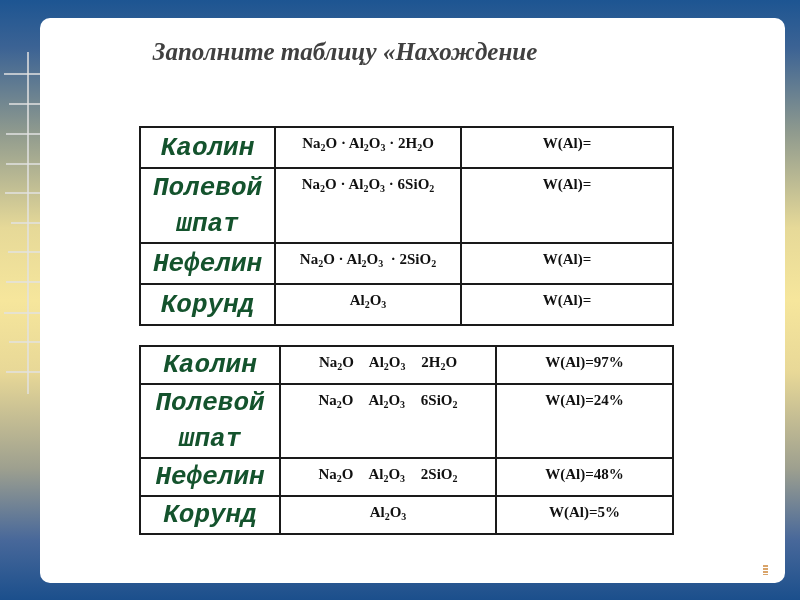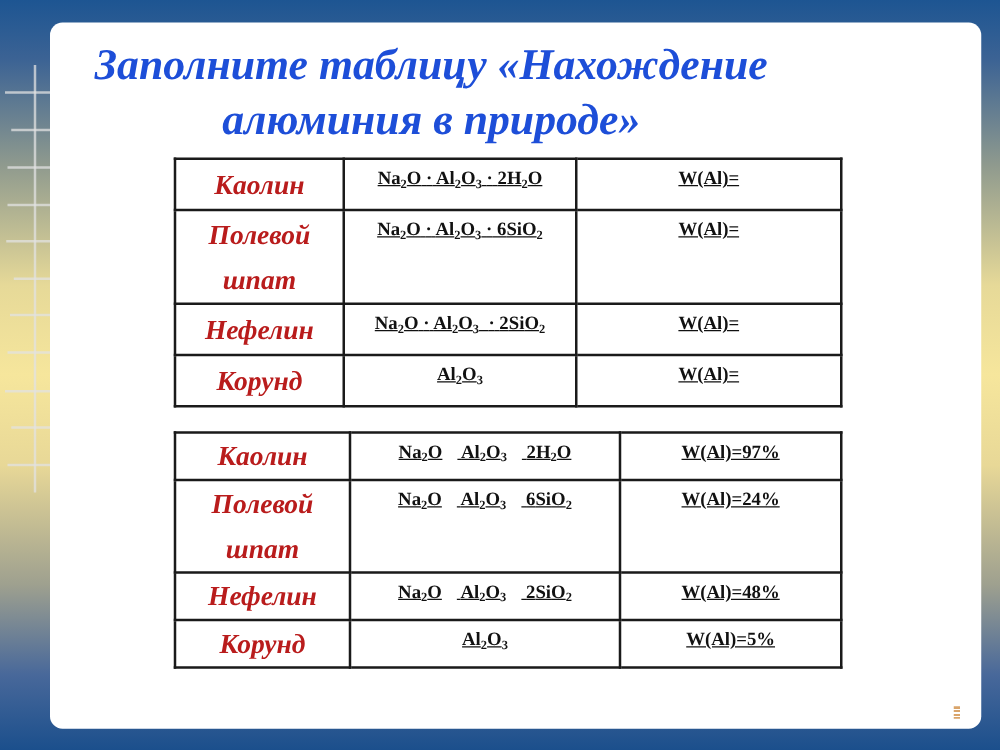--- a/index.html
+++ b/index.html
@@ -12,38 +12,38 @@
   }
   .gridline-v { position: absolute; background: rgba(225,225,225,0.75); width: 2px; }
   .gridline-h { position: absolute; background: rgba(225,225,225,0.75); height: 2px; }
   .panel {
     position: absolute; left: 40px; top: 18px; width: 745px; height: 565px;
     background: #ffffff; border-radius: 10px;
   }
   .title {
     position: absolute; left: 40px; width: 610px; top: 30px;
     text-align: center; font-family: "Liberation Serif", serif;
-    font-style: italic; font-weight: bold; font-size: 35px; line-height: 44px;
-    color: #1d4ed8;
+    font-style: italic; font-weight: bold; font-size: 25px; line-height: 44px;
+    color: #404040;
   }
   table.mineral {
     position: absolute; border-collapse: collapse; table-layout: fixed;
     background: #fff;
   }
   table.mineral td {
     border: 2px solid #1a1a1a; padding: 0; vertical-align: top;
     text-align: center;
   }
   td.name {
-    font-family: Liberation Serif, serif; font-style: italic; font-weight: bold;
-    font-size: 22px; color: #b91c1c; line-height: 36px; vertical-align: middle !important;
+    font-family: Liberation Mono, monospace; font-style: italic; font-weight: bold;
+    font-size: 26px; color: #14532d; line-height: 36px; vertical-align: middle !important;
   }
   td.formula, td.frac {
     font-family: "Liberation Serif", serif; font-weight: bold; font-size: 15px;
-    color: #111; padding-top: 7px !important; text-decoration: underline;
+    color: #111; padding-top: 7px !important;
   }
   sub { font-size: 10px; vertical-align: -3px; line-height: 0; }
   .sp { display: inline-block; width: 12px; }
   .footer-icon {
     position: absolute; left: 763px; top: 565px; width: 5px; height: 10px;
     background: repeating-linear-gradient(to bottom, #d9a46a 0 2px, #fff 2px 3px);
   }
 </style>
 </head>
 <body>
@@ -60,21 +60,20 @@
   <div class="gridline-h" style="left:6px; top:281px; width:34px;"></div>
   <div class="gridline-h" style="left:4px; top:312px; width:36px;"></div>
   <div class="gridline-h" style="left:9px; top:341px; width:31px;"></div>
   <div class="gridline-h" style="left:6px; top:371px; width:34px;"></div>
 </div>
 
 <div class="panel"></div>
 
 <div class="title">
   <div>Заполните таблицу «Нахождение</div>
-  <div>алюминия в природе»</div>
 </div>
 
 <table class="mineral" style="left:139px; top:126px; width:533px;">
   <colgroup>
       <col style="width:135px">
       <col style="width:186px">
       <col style="width:212px">
     </colgroup>
   <tbody>
       <tr style="height:41px;">

